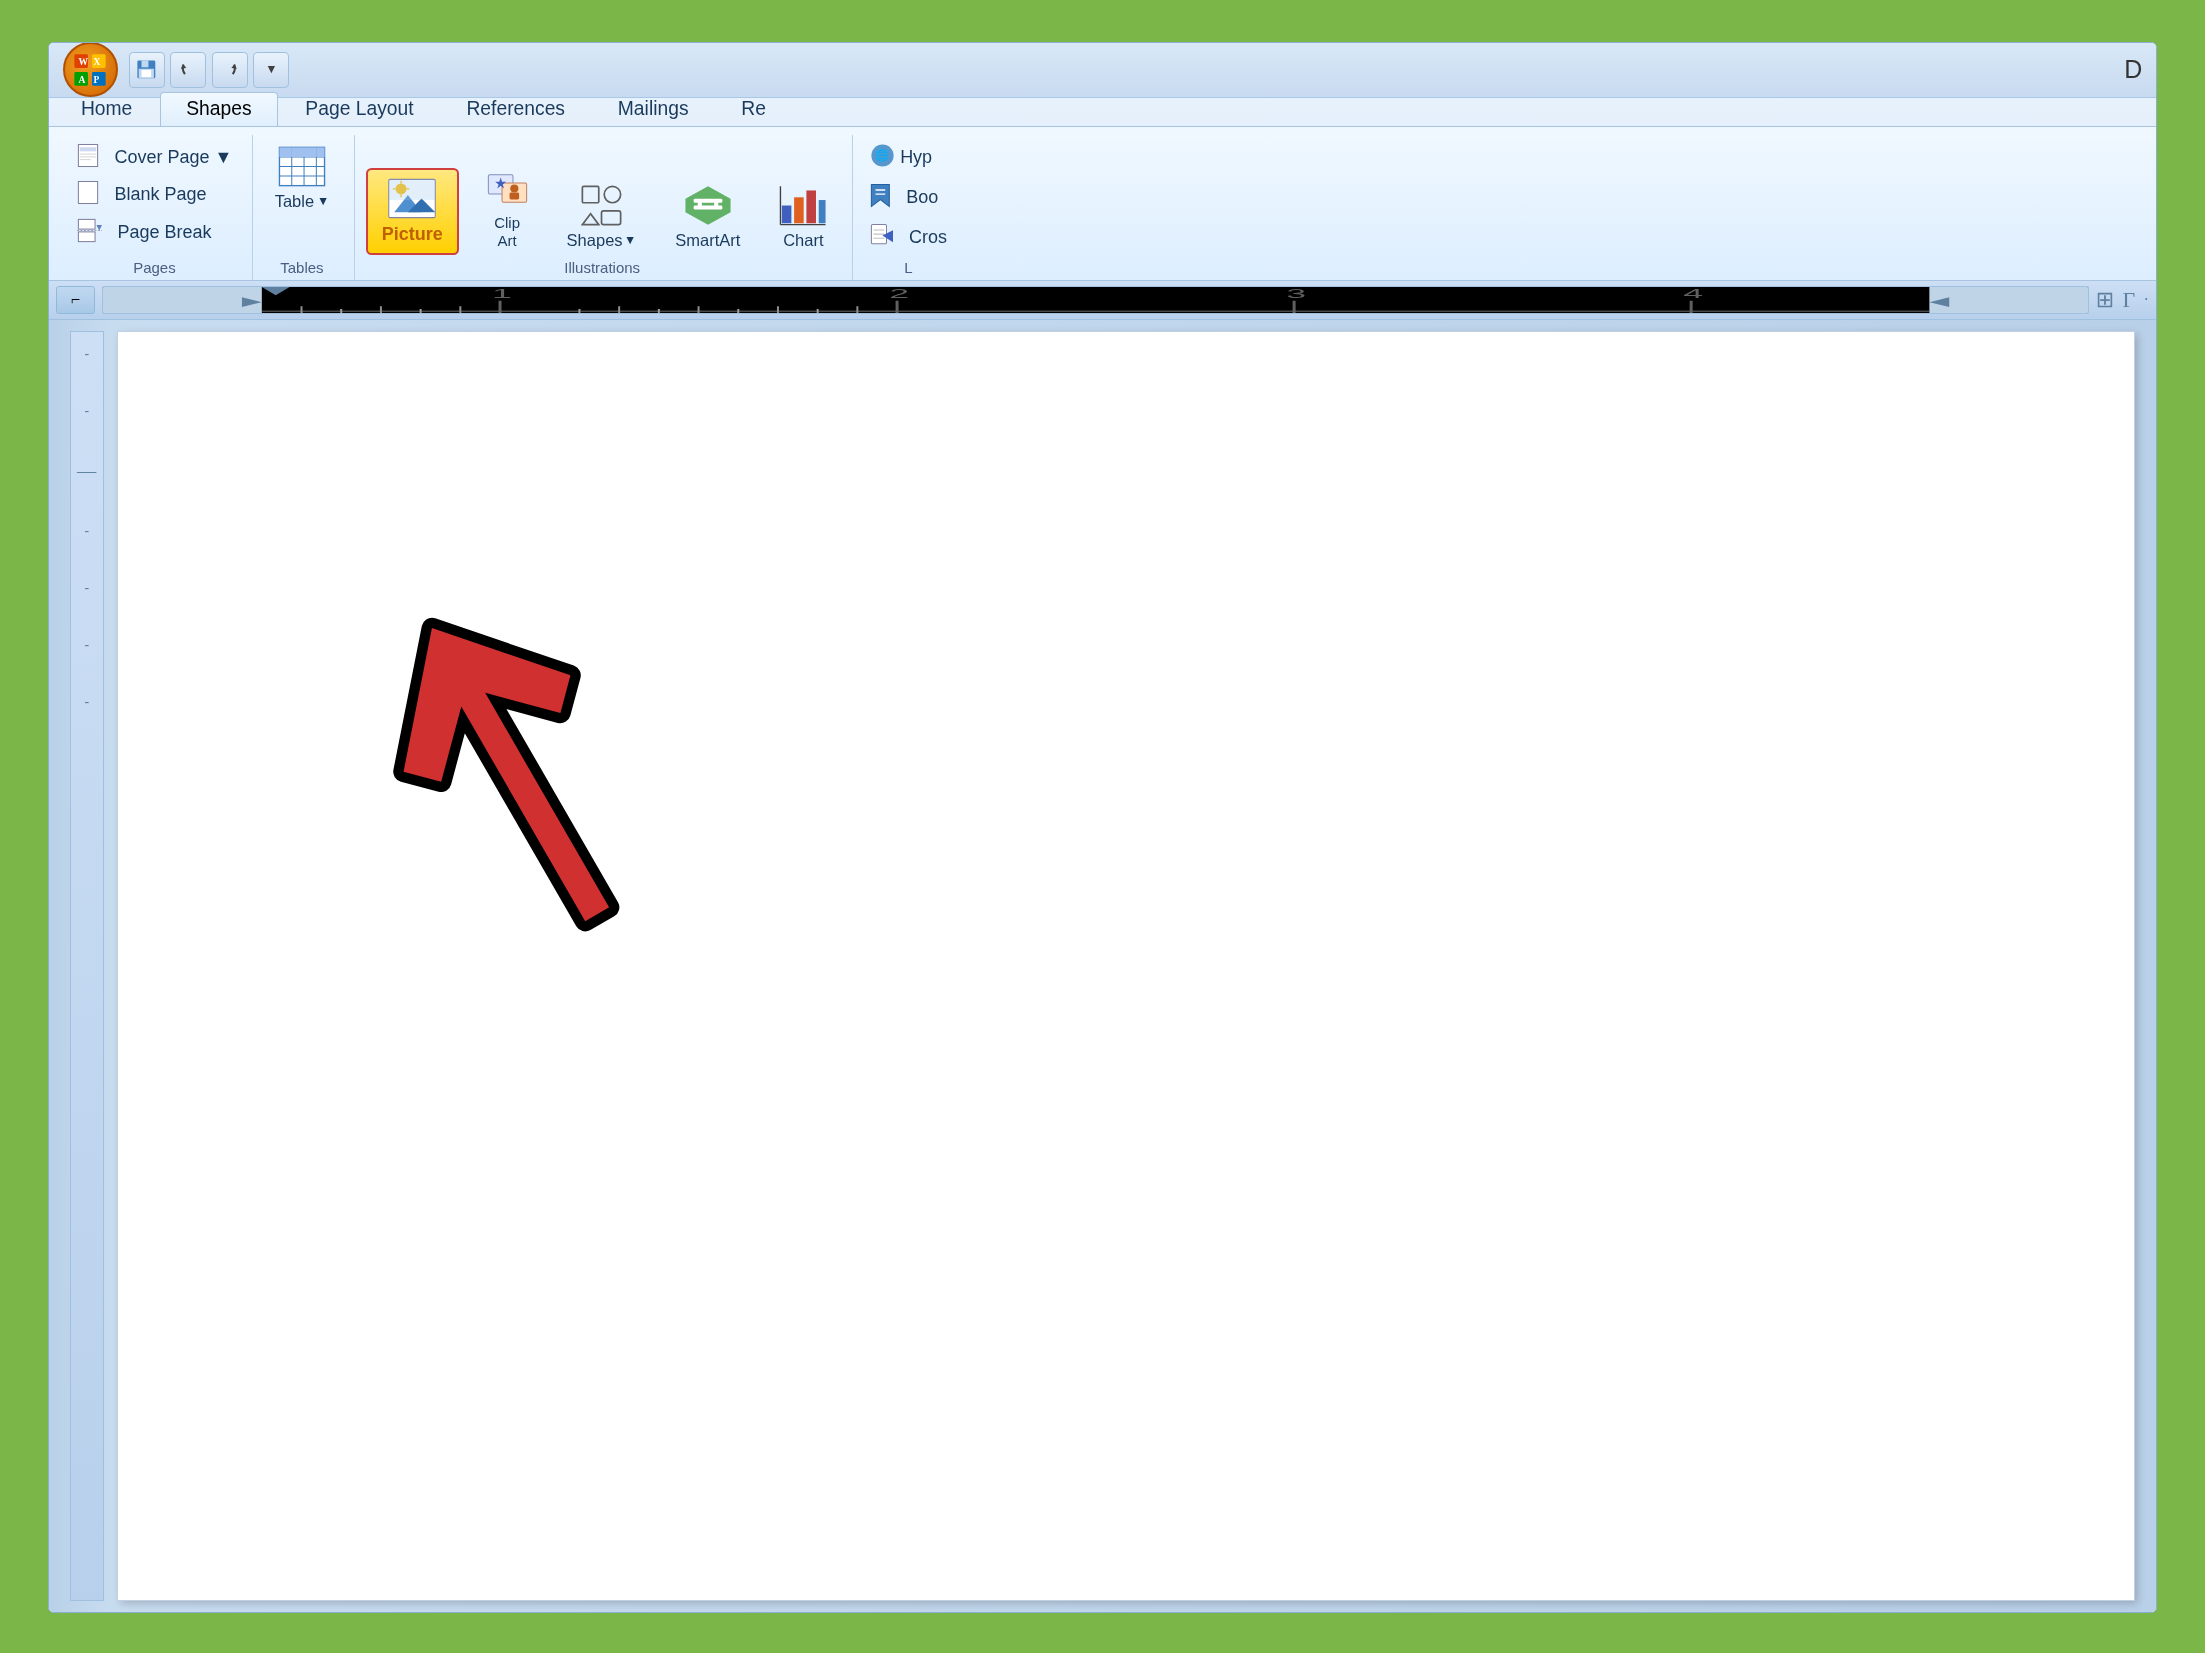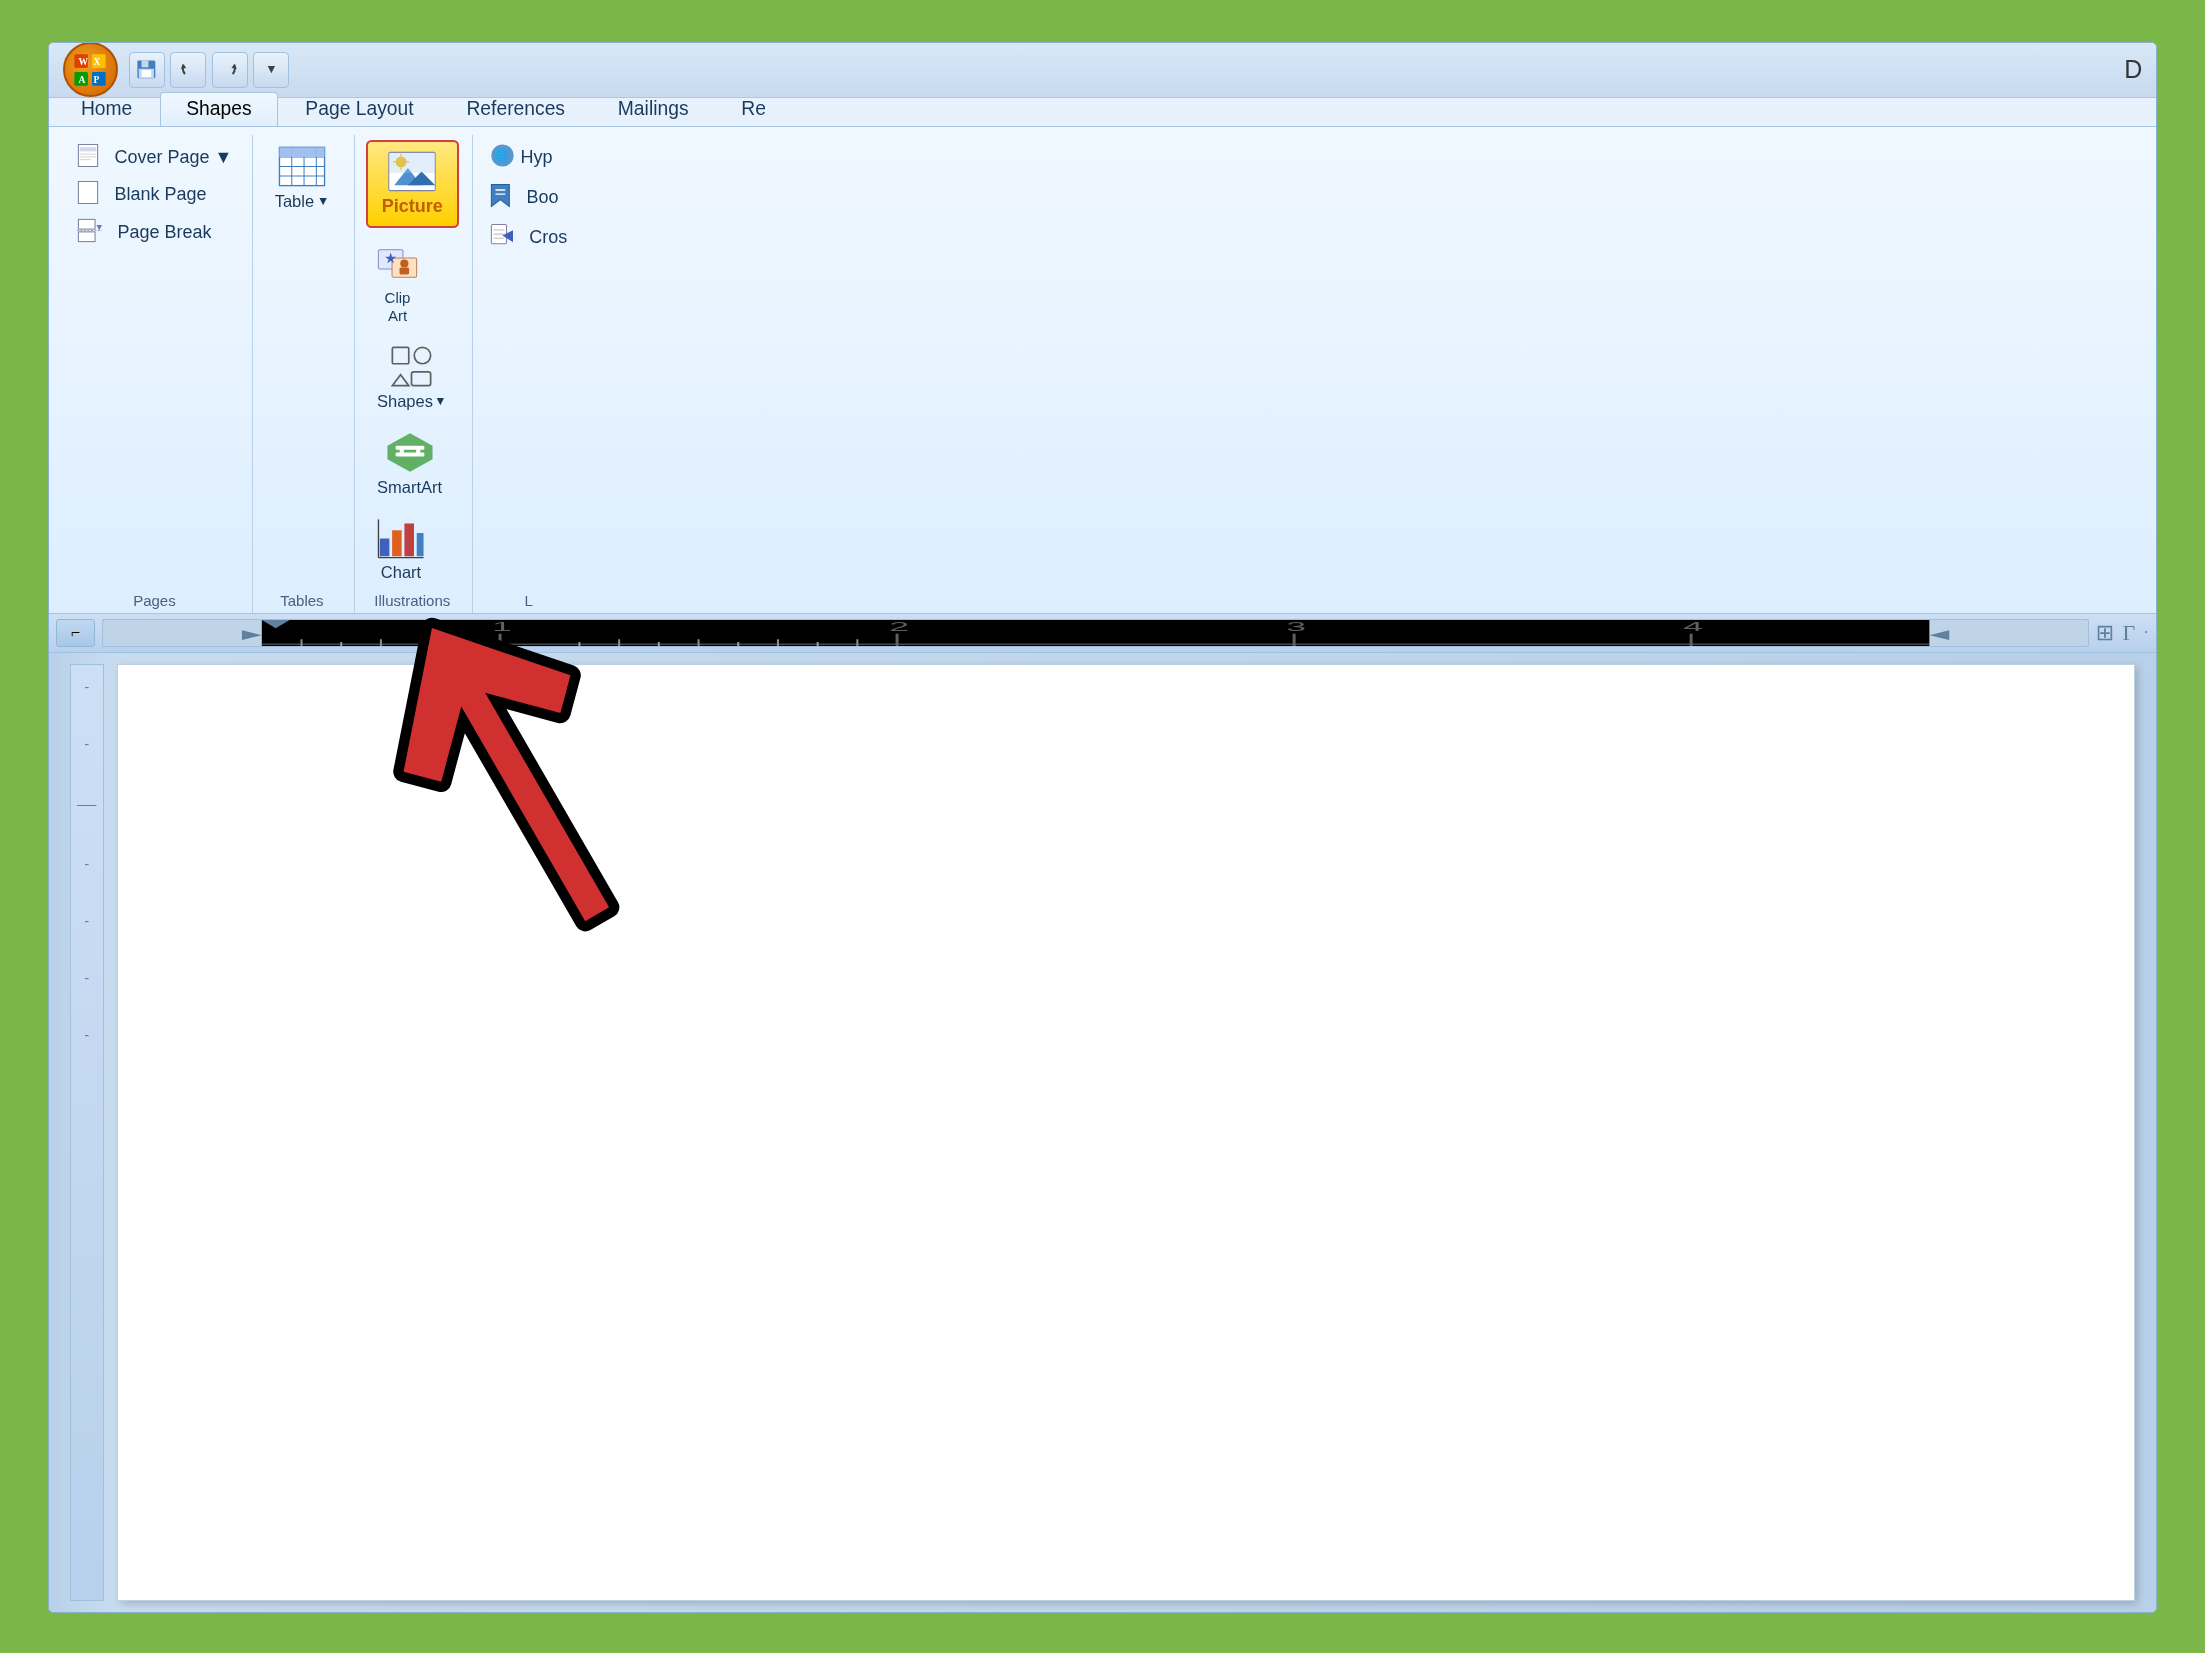--- a/index.html
+++ b/index.html
@@ -188,23 +188,23 @@
       display: flex;
       flex-direction: column;
       align-items: center;
       gap: 2.8px;
       padding: 5.5px 11px;
       cursor: pointer;
     }
 
     
     .illus-items {
-      flex-direction: column;
-      gap: 10px;
-      align-items: flex-start;
+      flex-direction: row;
+      gap: 17px;
+      align-items: flex-end;
     }
 
     
     .ruler-bar {
       height: 39px;
       background: linear-gradient(180deg, #cddff5 0%, #b8d0ec 100%);
       display: flex;
       align-items: center;
       border-bottom: 0.7px solid #a0c0e0;
       padding: 0 6.9px;

